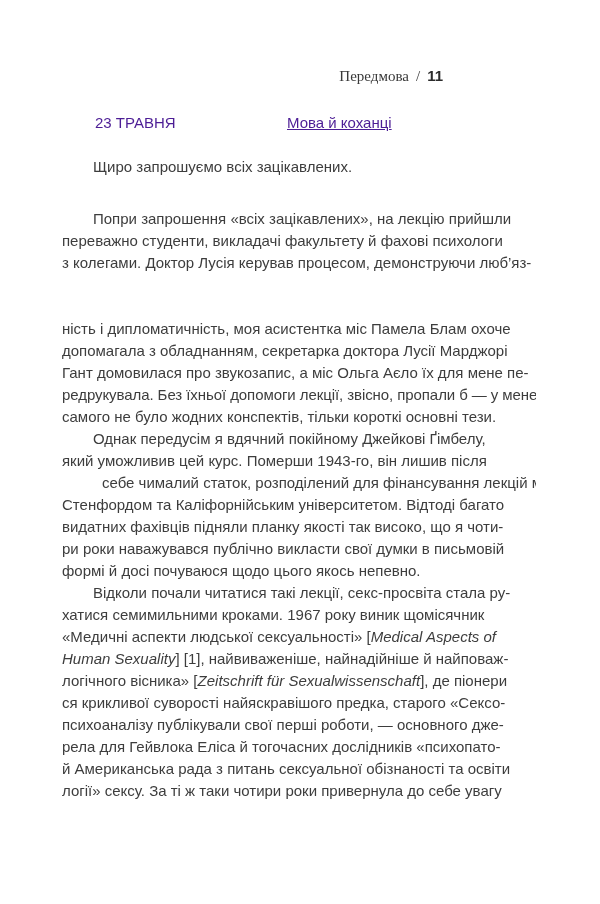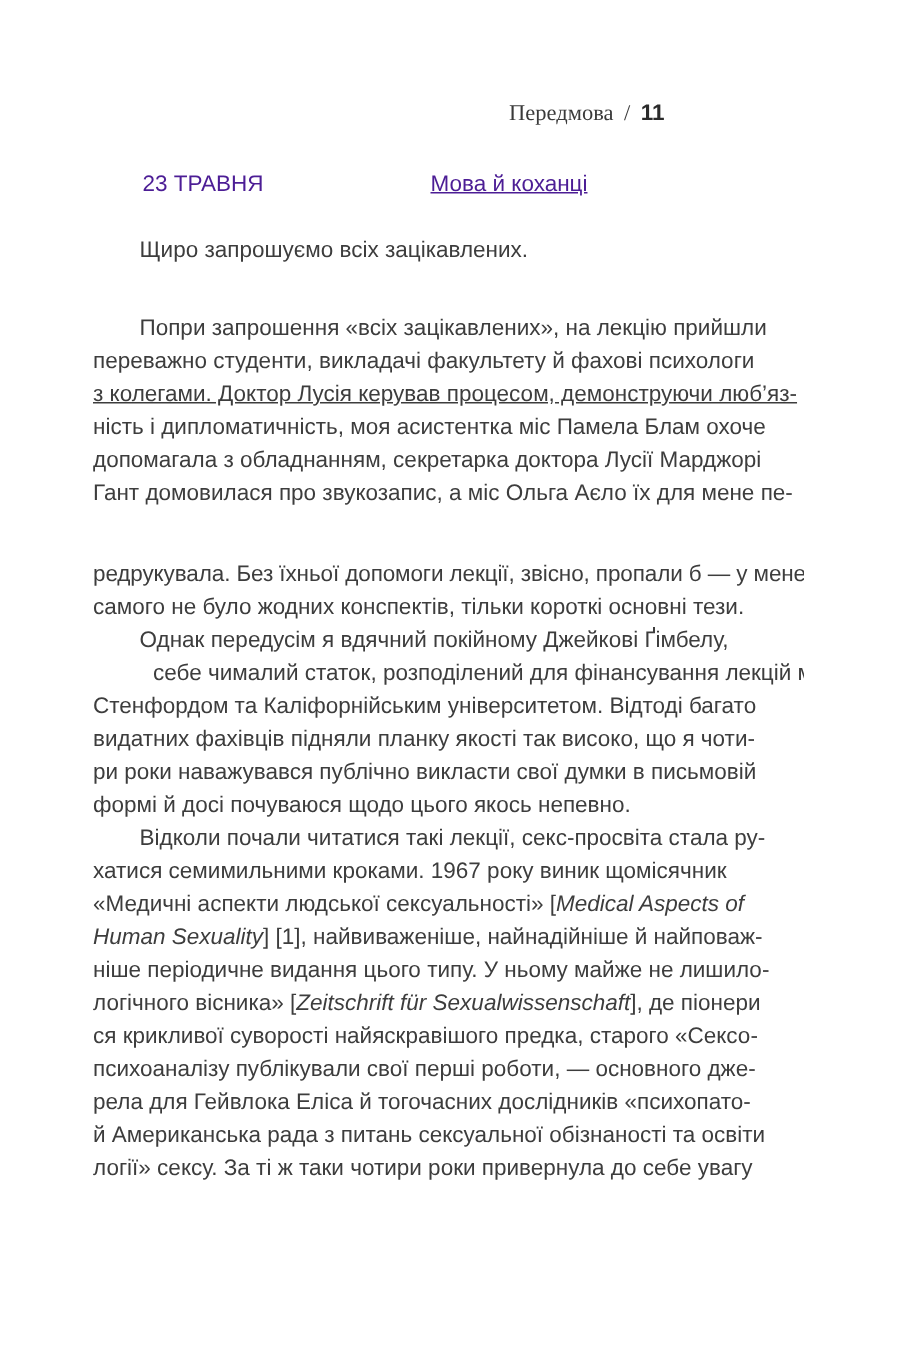--- a/index.html
+++ b/index.html
@@ -71,41 +71,41 @@
     <span class="lecture-title">Мова й коханці</span>
   </div>
 
   <div class="body-text" id="body-text">
       <div class="para">
         <div class="line indent" style="word-spacing: 0px; letter-spacing: normal;"><span>Щиро запрошуємо всіх зацікавлених.</span></div>
       </div>
       <div class="para gap">
         <div class="line indent" style="word-spacing: 0px; letter-spacing: normal;"><span>Попри запрошення «всіх зацікавлених», на лекцію прийшли</span></div>
         <div class="line" style="word-spacing: 0px; letter-spacing: normal;"><span>переважно студенти, викладачі факультету й фахові психологи</span></div>
-        <div class="line" style="word-spacing: 0px; letter-spacing: normal; text-decoration: underline;"><span>з колегами. Доктор Лусія керував процесом, демонструючи люб’яз-</span></div>
-        <div class="line" style="word-spacing: 0px; letter-spacing: normal;"><span>ність і дипломатичність, моя асистентка міс Памела Блам охоче</span></div>
+        <div class="line" style="word-spacing: 0px; letter-spacing: normal;"><span>з колегами. Доктор Лусія керував процесом, демонструючи люб’яз-</span></div>
+        <div class="line" style="word-spacing: 0px; letter-spacing: normal; margin-top: 44px;"><span>ність і дипломатичність, моя асистентка міс Памела Блам охоче</span></div>
         <div class="line" style="word-spacing: 0px; letter-spacing: normal;"><span>допомагала з обладнанням, секретарка доктора Лусії Марджорі</span></div>
         <div class="line" style="word-spacing: 0px; letter-spacing: normal;"><span>Гант домовилася про звукозапис, а міс Ольга Аєло їх для мене пе-</span></div>
-        <div class="line" style="word-spacing: 0px; letter-spacing: -0.0746269px; margin-top: 32px;"><span>редрукувала. Без їхньої допомоги лекції, звісно, пропали б — у мене</span></div>
+        <div class="line" style="word-spacing: 0px; letter-spacing: -0.0746269px;"><span>редрукувала. Без їхньої допомоги лекції, звісно, пропали б — у мене</span></div>
         <div class="line" style="word-spacing: 0px; letter-spacing: normal;"><span>самого не було жодних конспектів, тільки короткі основні тези.</span></div>
       </div>
       <div class="para">
         <div class="line indent" style="word-spacing: 0px; letter-spacing: normal;"><span>Однак передусім я вдячний покійному Джейкові Ґімбелу,</span></div>
+        <div class="line" style="word-spacing: 0px; letter-spacing: normal;"><span>який уможливив цей курс. Померши 1943-го, він лишив після</span></div>
         <div class="line" style="word-spacing: 0px; letter-spacing: normal; margin-left: 40px;"><span>себе чималий статок, розподілений для фінансування лекцій між</span></div>
         <div class="line" style="word-spacing: 0px; letter-spacing: normal;"><span>Стенфордом та Каліфорнійським університетом. Відтоді багато</span></div>
         <div class="line" style="word-spacing: 0px; letter-spacing: normal;"><span>видатних фахівців підняли планку якості так високо, що я чоти-</span></div>
         <div class="line" style="word-spacing: 0px; letter-spacing: normal;"><span>ри роки наважувався публічно викласти свої думки в письмовій</span></div>
         <div class="line" style="word-spacing: 0px; letter-spacing: normal;"><span>формі й досі почуваюся щодо цього якось непевно.</span></div>
       </div>
       <div class="para">
         <div class="line indent" style="word-spacing: 0px; letter-spacing: normal;"><span>Відколи почали читатися такі лекції, секс-просвіта стала ру-</span></div>
         <div class="line" style="word-spacing: 0px; letter-spacing: normal;"><span>хатися семимильними кроками. 1967 року виник щомісячник</span></div>
         <div class="line" style="word-spacing: 0px; letter-spacing: normal;"><span>«Медичні аспекти людської сексуальності» [</span><span class="ital">Medical Aspects of</span></div>
         <div class="line" style="word-spacing: 0px; letter-spacing: normal;"><span class="ital">Human Sexuality</span><span>] [1], найвиваженіше, найнадійніше й найповаж-</span></div>
-        <div class="line" style="word-spacing: 0px; letter-spacing: normal;"><span>ніше періодичне видання цього типу. У ньому майже не лишило-</span></div>
         <div class="line" style="word-spacing: 0px; letter-spacing: normal;"><span>логічного вісника» [</span><span class="ital">Zeitschrift für Sexualwissenschaft</span><span>], де піонери</span></div>
         <div class="line" style="word-spacing: 0px; letter-spacing: normal;"><span>ся крикливої суворості найяскравішого предка, старого «Сексо-</span></div>
         <div class="line" style="word-spacing: 0px; letter-spacing: normal;"><span>психоаналізу публікували свої перші роботи, — основного дже-</span></div>
         <div class="line" style="word-spacing: 0px; letter-spacing: normal;"><span>рела для Гейвлока Еліса й тогочасних дослідників «психопато-</span></div>
         <div class="line" style="word-spacing: 0px; letter-spacing: normal;"><span>й Американська рада з питань сексуальної обізнаності та освіти</span></div>
         <div class="line" style="word-spacing: 0px; letter-spacing: normal;"><span>логії» сексу. За ті ж таки чотири роки привернула до себе увагу</span></div>
       </div>
     </div>
 
 </div>

